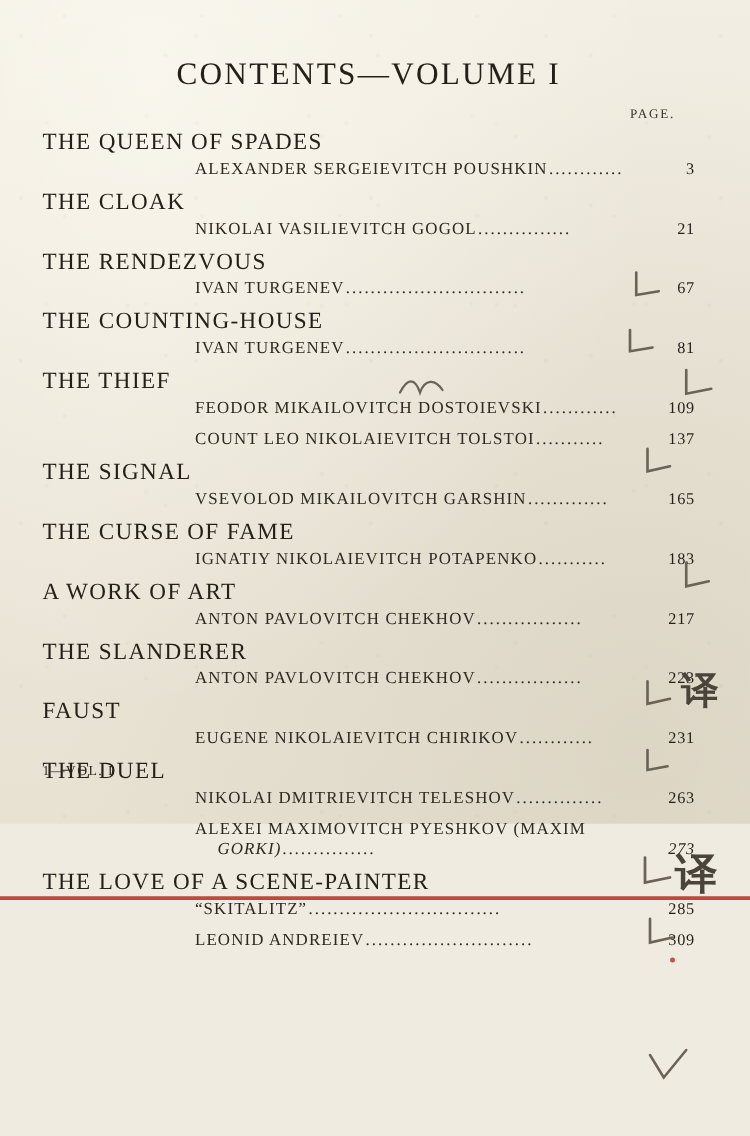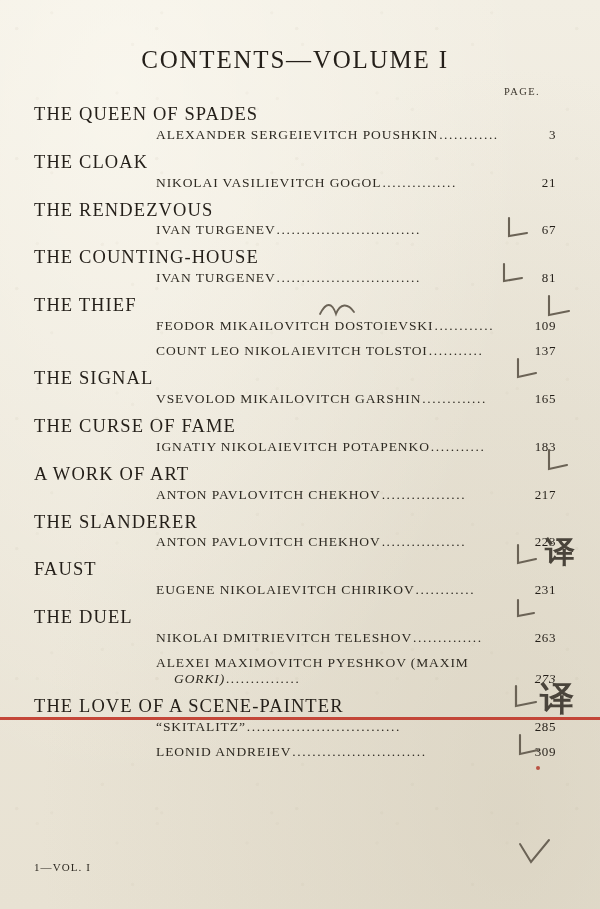--- a/index.html
+++ b/index.html
@@ -11,21 +11,21 @@
     height: 909px;
     background: #efebe0;
     font-family: "Liberation Serif", serif;
     color: #2b2720;
     position: relative;
     overflow: hidden;
   }
   .page {
     position: relative;
     width: 600px;
-    height: 909px;
+    height: 659px;
     background:
       radial-gradient(ellipse at 20% 10%, rgba(255,253,246,0.55), rgba(0,0,0,0) 60%),
       radial-gradient(ellipse at 85% 90%, rgba(206,198,178,0.45), rgba(0,0,0,0) 65%),
       linear-gradient(180deg, #f2eee3 0%, #ece7da 45%, #e8e2d3 100%);
   }
   .grain {
     position: absolute;
     inset: 0;
     pointer-events: none;
     opacity: .30;

